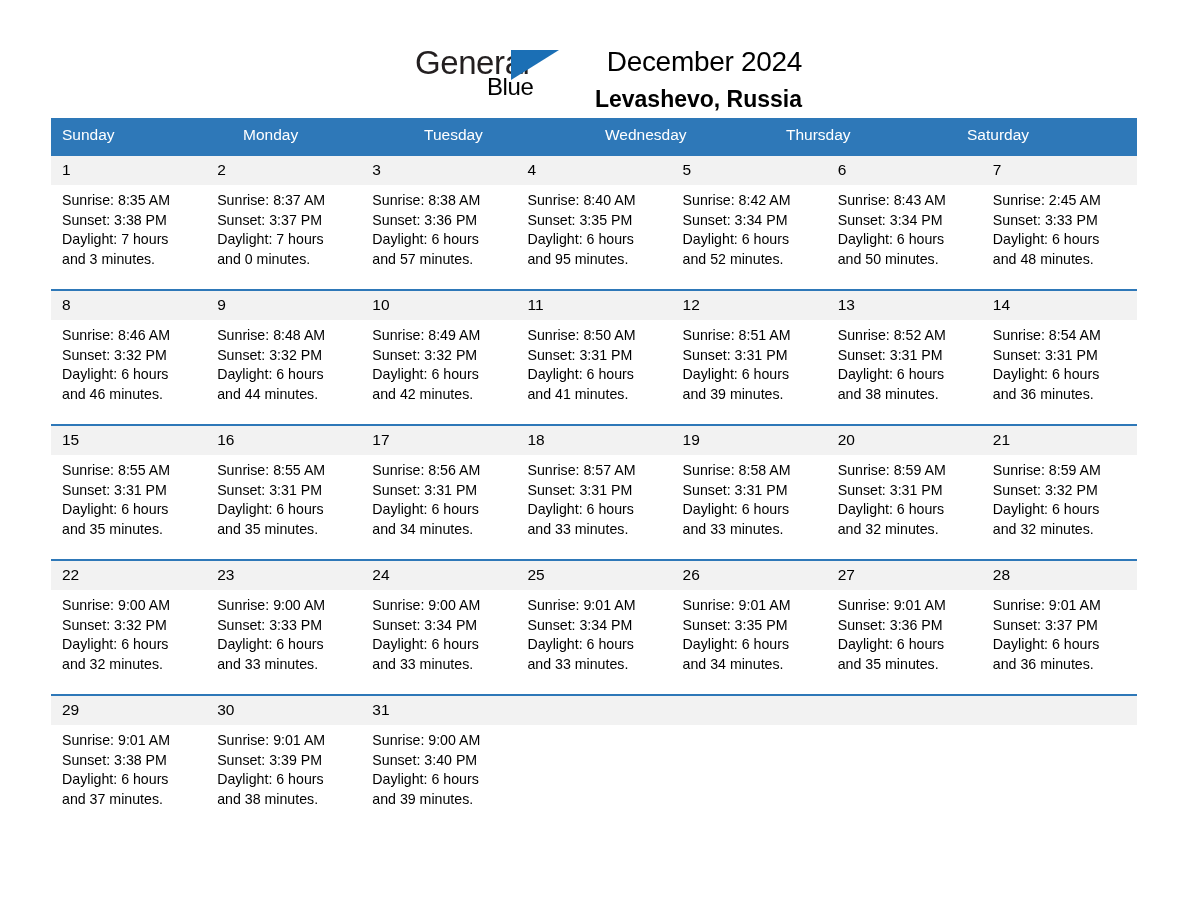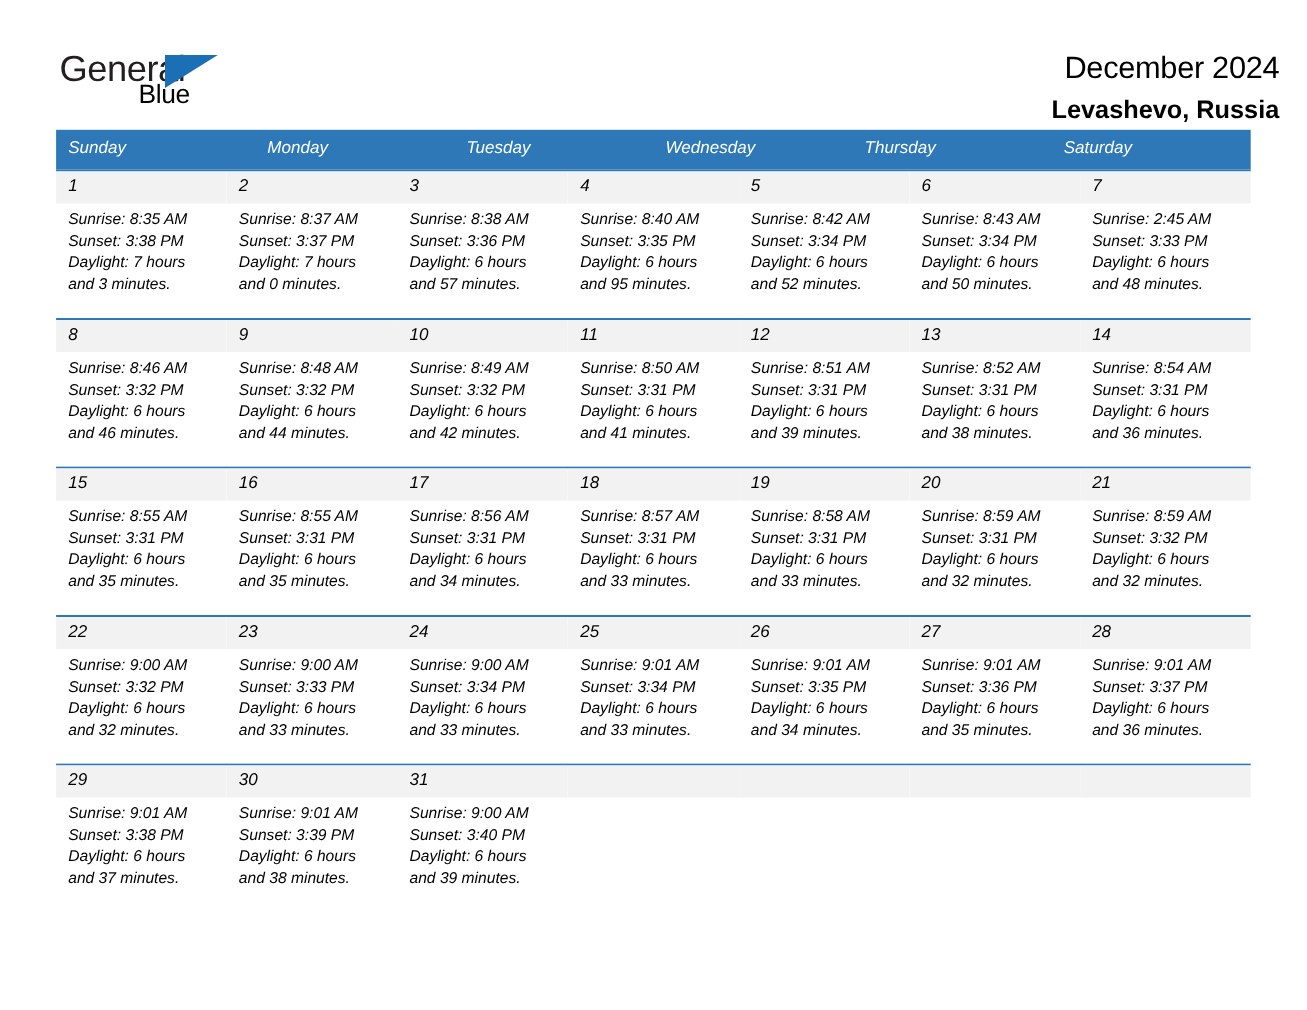--- a/index.html
+++ b/index.html
@@ -19,21 +19,21 @@
     position: relative;
     width: 1188px;
     height: 918px;
     padding: 0;
   }
 
   
   .header {
     display: flex;
     align-items: flex-start;
-    justify-content: space-between;
+    justify-content: center;
     padding: 46px 25px 0 54px;
     height: 110px;
   }
   .logo {
     position: relative;
     width: 180px;
     height: 72px;
     line-height: 1;
   }
   .logo-general {
@@ -79,21 +79,20 @@
     font-weight: bold;
     color: #000000;
     margin: 10px 0 0 0;
     line-height: 1.1;
   }
 
   
   .calendar {
     margin: 8px 51px 0 51px;
     width: 1086px;
-    font-style: italic;
   }
   .weekday-row {
     display: flex;
     background: #2e78b8;
   }
   .weekday-cell {
     flex: 1 1 0;
     padding: 8px 0 9px 11px;
     color: #ffffff;
     font-size: 15.5px;

